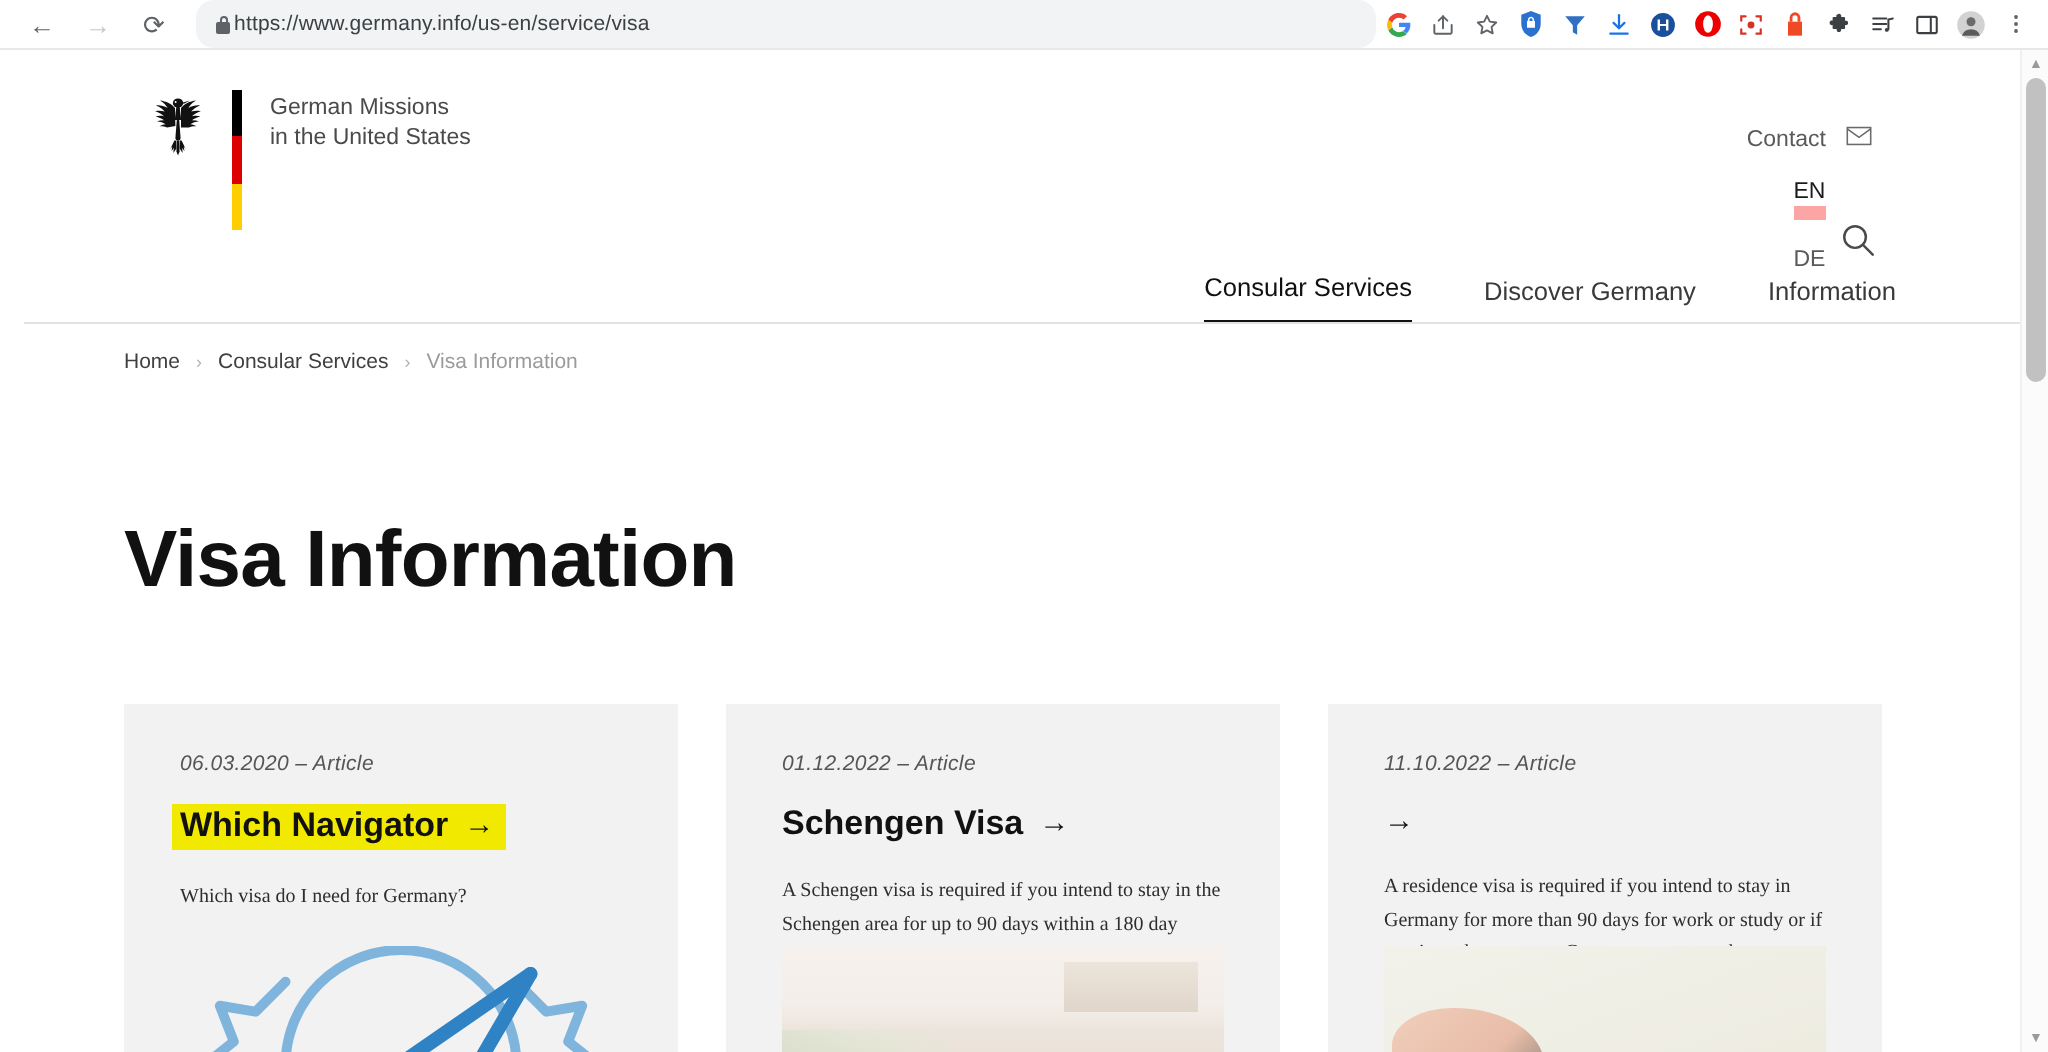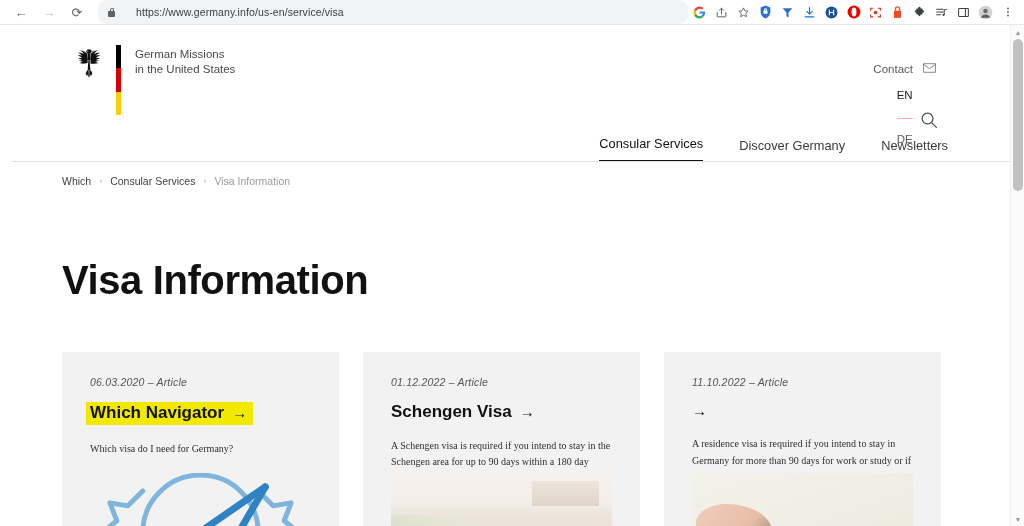--- a/index.html
+++ b/index.html
@@ -26,21 +26,21 @@
   }
   .nav-btn.disabled { color: #c4c7c5; }
 
   .omnibox {
     margin-left: 8px;
     height: 18px; width: 590px;
     background: #f1f3f4;
     border-radius: 9px;
     display: flex; align-items: center;
     padding: 12px 10px;
-    gap: 21px;
+    gap: 2px;
   }
   .lock-icon { width: 7px; height: 9px; position: relative; flex: none; }
   .lock-icon .body {
     position: absolute; bottom: 0; left: 0;
     width: 7px; height: 5.5px; background: #5f6368; border-radius: 1px;
   }
   .lock-icon .shackle {
     position: absolute; top: 0; left: 1.5px;
     width: 4px; height: 4.5px;
     border: 1.1px solid #5f6368; border-bottom: none;
@@ -120,21 +120,21 @@
     padding-top: 2px; white-space: nowrap;
   }
 
   .util-nav {
     position: absolute; right: 74px; top: 38px;
     display: flex; align-items: center; gap: 14px;
     font-size: 11.5px; color: #5a5a5a; flex-direction: column;
   }
   .util-nav .contact-wrap { display: flex; align-items: center; gap: 10px; }
   .util-nav .lang { font-size: 11.5px; color: #5a5a5a; }
-  .util-nav .lang.active { color: #1a1a1a; border-bottom: 1px solid #fca5a5; padding-bottom: 17px; text-align: right; }
+  .util-nav .lang.active { color: #1a1a1a; border-bottom: 7px solid #fca5a5; padding-bottom: 1px; text-align: right; }
 
   .search-btn {
     position: absolute; right: 70px; top: 86px;
     width: 22px; height: 22px;
     display: flex; align-items: center; justify-content: center;
   }
 
   .main-nav {
     position: absolute; right: 62px; bottom: 0;
     display: flex; align-items: flex-end; gap: 36px;
@@ -419,28 +419,28 @@
         <svg width="18" height="18" viewBox="0 0 22 22" fill="none" stroke="#4a4a4a" stroke-width="1.5" stroke-linecap="round">
             <circle cx="9.2" cy="9.2" r="6.6"></circle>
             <path d="M14.2 14.2L20 20"></path>
           </svg>
       </span>
     </div>
 
     <div class="main-nav">
       <span class="nav-item active">Consular Services</span>
       <span class="nav-item">Discover Germany</span>
-      <span class="nav-item">Newsletters</span>
+      <span class="nav-item">Information</span>
     </div>
 
     <div class="header-rule"></div>
   </div>
 
   <div class="breadcrumb">
-    <span class="bc-link">Which</span>
+    <span class="bc-link">Home</span>
     <span class="bc-sep">›</span>
     <span class="bc-link">Consular Services</span>
     <span class="bc-sep">›</span>
     <span class="bc-current">Visa Information</span>
   </div>
 
   <h1 class="page-title">Visa Information</h1>
 
   <div class="cards">
 

